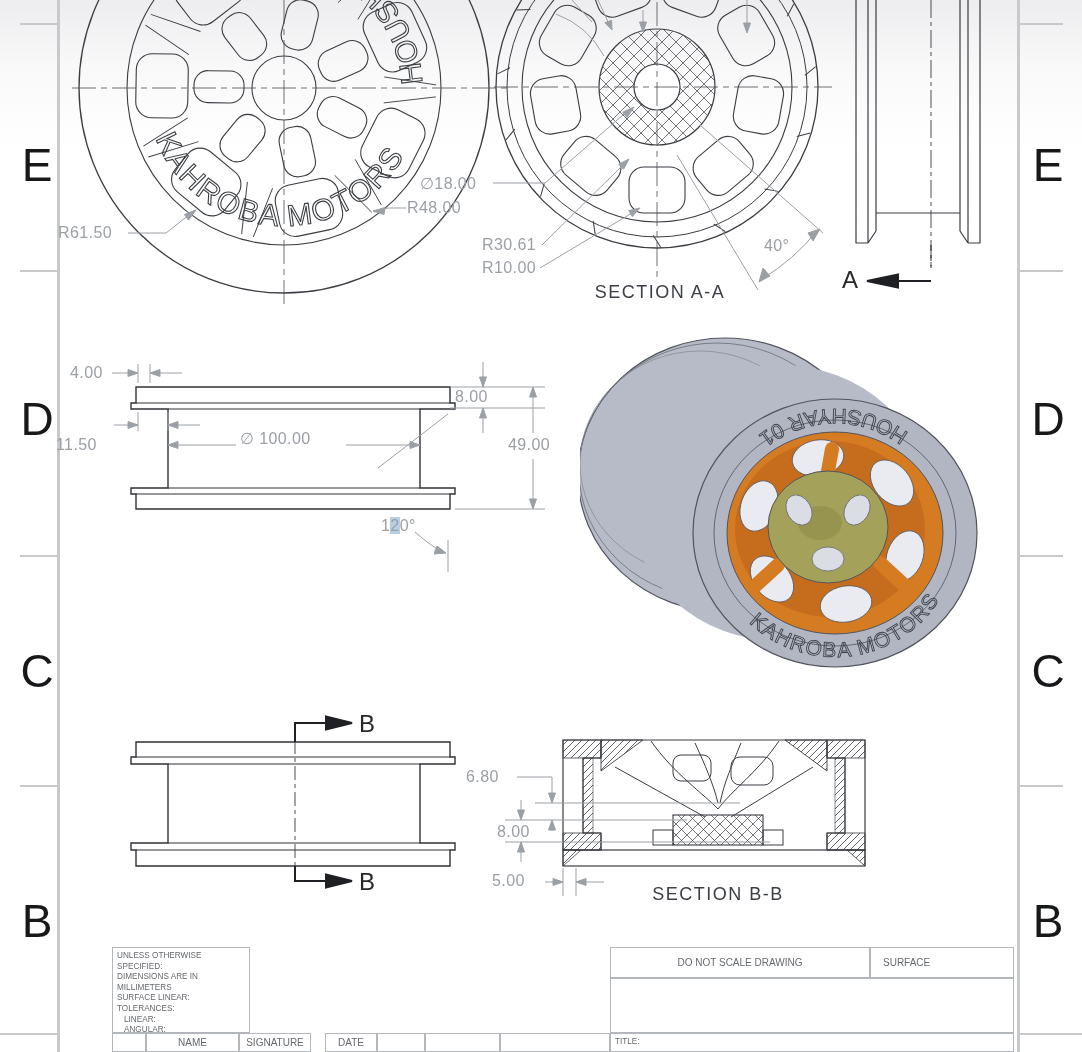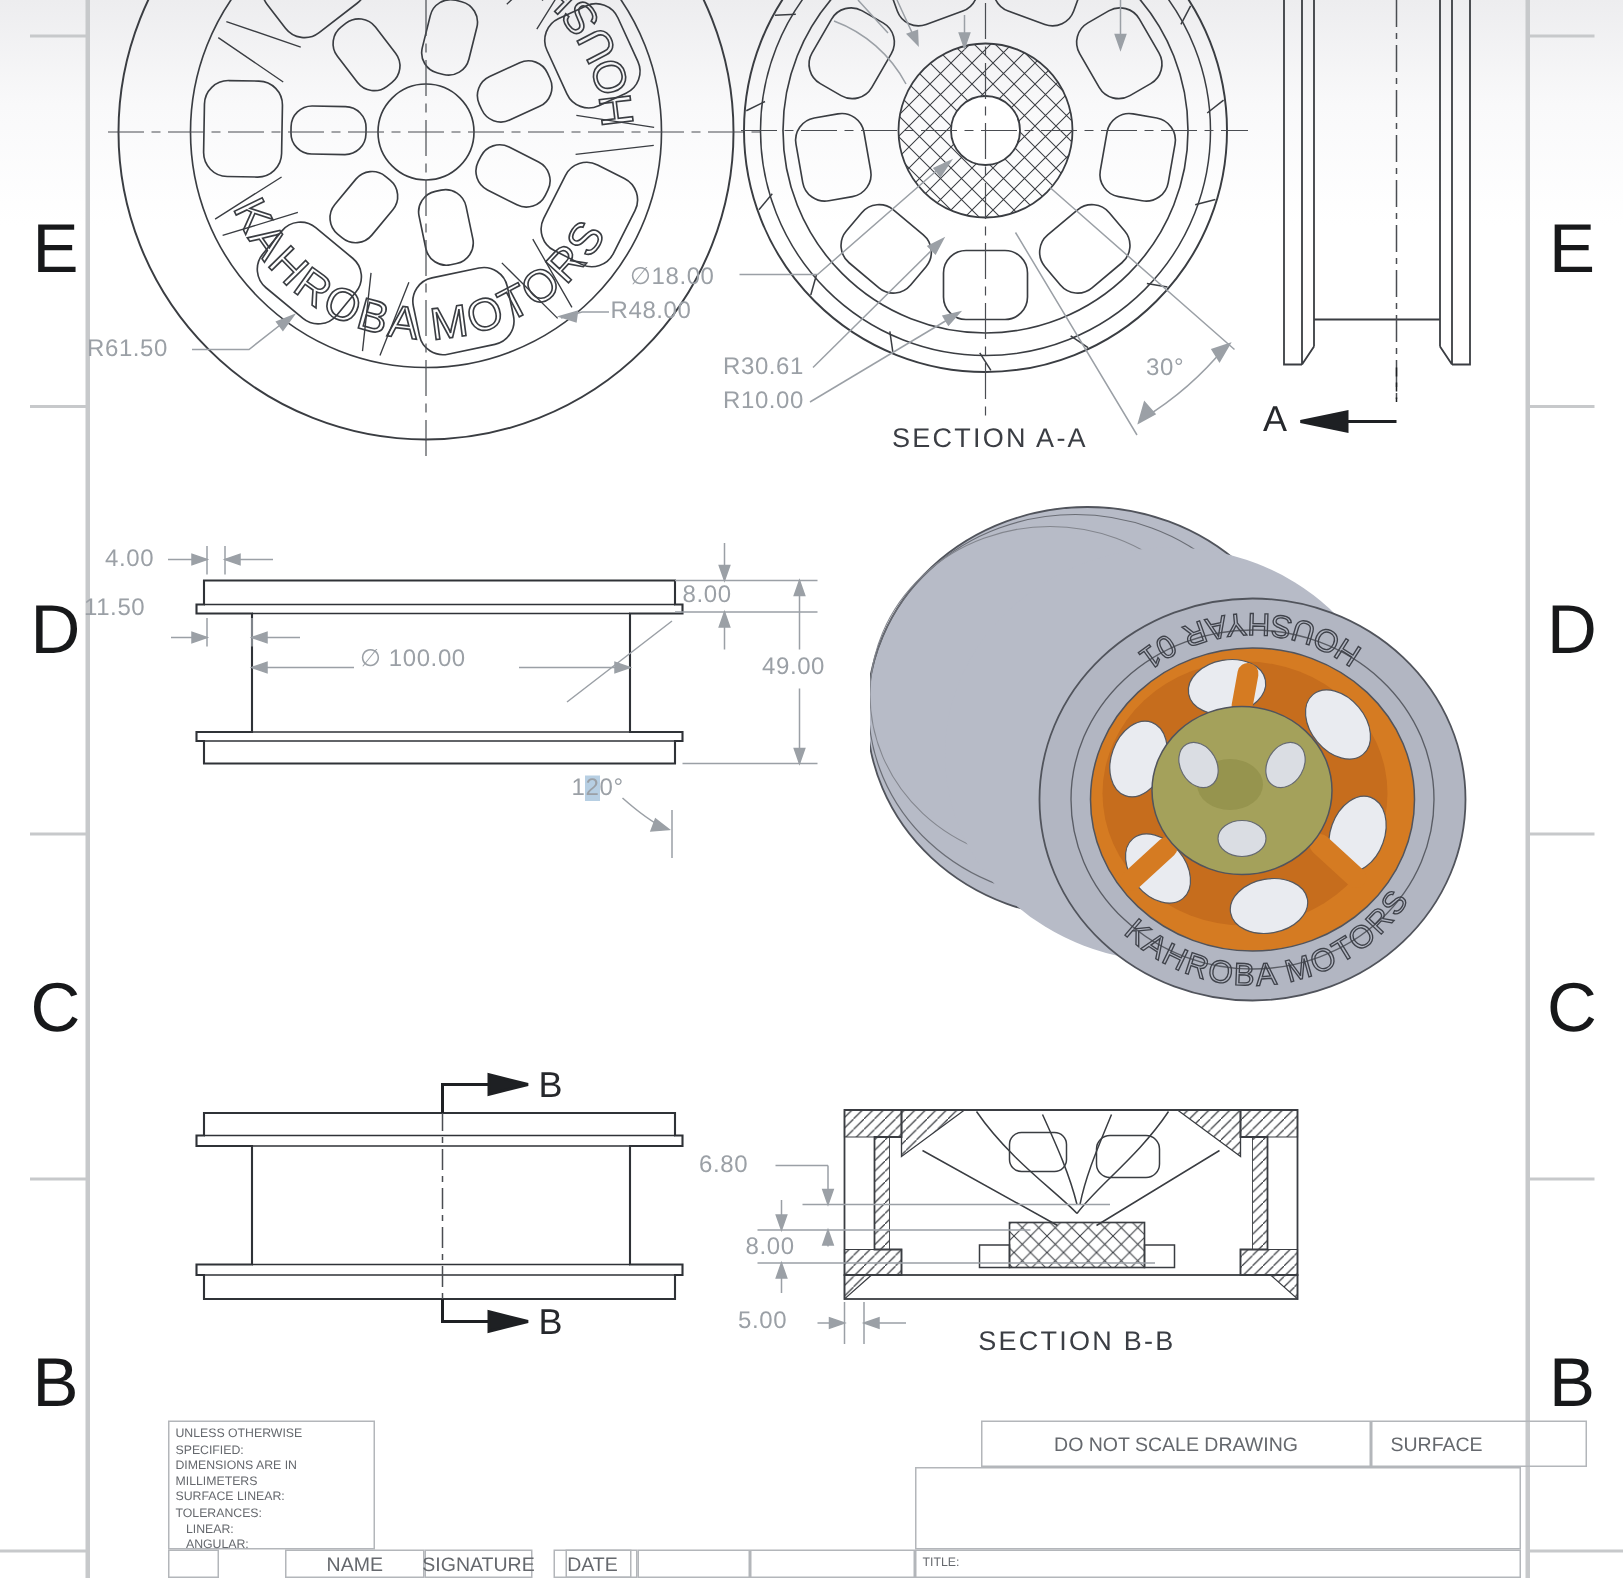--- a/index.html
+++ b/index.html
@@ -11,21 +11,21 @@
   .seclab{position:absolute;color:#3b3e44;font-size:18px;letter-spacing:1.5px;text-align:center;}
   .cutlab{position:absolute;color:#26282c;font-size:24px;}
   .zone{position:absolute;color:#17181a;font-size:46px;width:40px;text-align:center;}
   .vline{position:absolute;width:3px;background:#c7c9cb;top:0;height:1052px;}
   .tick{position:absolute;height:2px;background:#c7c9cb;}
   .hl{background:#b7cfe3;}
   
   #tblock{position:absolute;left:112px;top:947px;width:902px;height:105px;color:#65686d;}
   .cell{position:absolute;border:1px solid #b3b6ba;box-sizing:border-box;background:transparent;}
   .cell.small{font-size:8.2px;line-height:10.6px;padding:3px 4px;}
-  .cell.mid{font-size:13px;display:flex;align-items:center;justify-content:center;margin-left:44px;}
+  .cell.mid{font-size:10px;display:flex;align-items:center;justify-content:center;}
   svg{position:absolute;overflow:hidden;}
   text{font-family:"Liberation Sans",sans-serif;}
 </style>
 </head>
 <body>
 
 <div id="sheet">
 
   <div class="vline" style="left:57px"></div>
   <div class="vline" style="left:1017px"></div>
@@ -298,26 +298,26 @@
       <path d="M295,866 V881 H327" fill="none"></path>
       <polygon points="352,881 326,874.5 326,887.5"></polygon>
     </g>
   </svg>
 
   <div class="dim" style="left:58px;top:224px">R61.50</div>
   <div class="dim" style="left:407px;top:199px">R48.00</div>
   <div class="dim" style="left:420px;top:174px">∅18.00</div>
   <div class="dim" style="left:482px;top:236px">R30.61</div>
   <div class="dim" style="left:482px;top:259px">R10.00</div>
-  <div class="dim" style="left:764px;top:237px">30°</div>
+  <div class="dim" style="left:764px;top:237px">40°</div>
   <div class="seclab" style="left:570px;top:282px;width:180px">SECTION A-A</div>
   <div class="cutlab" style="left:842px;top:266px">A</div>
 
   <div class="dim" style="left:70px;top:364px">4.00</div>
-  <div class="dim" style="left:56px;top:397px">11.50</div>
+  <div class="dim" style="left:56px;top:436px">11.50</div>
   <div class="dim" style="left:240px;top:429px">∅ 100.00</div>
   <div class="dim" style="left:455px;top:388px">8.00</div>
   <div class="dim" style="left:508px;top:436px">49.00</div>
   <div class="dim" style="left:381px;top:517px"><span>1</span><span class="hl">2</span><span>0°</span></div>
 
   <div class="cutlab" style="left:359px;top:710px">B</div>
   <div class="cutlab" style="left:359px;top:868px">B</div>
   <div class="dim" style="left:466px;top:768px">6.80</div>
   <div class="dim" style="left:497px;top:823px">8.00</div>
   <div class="dim" style="left:492px;top:872px">5.00</div>

